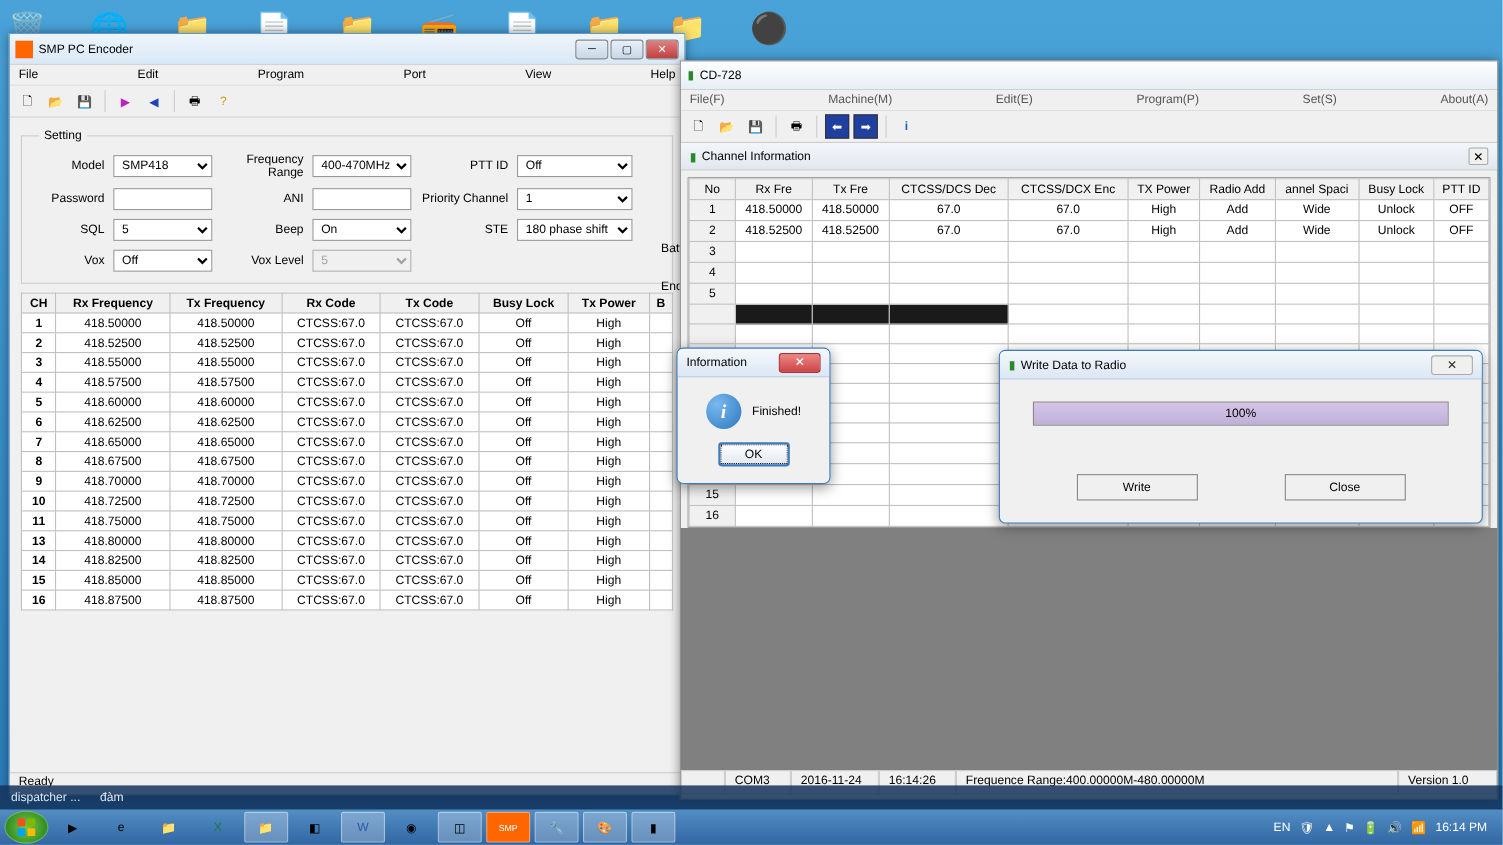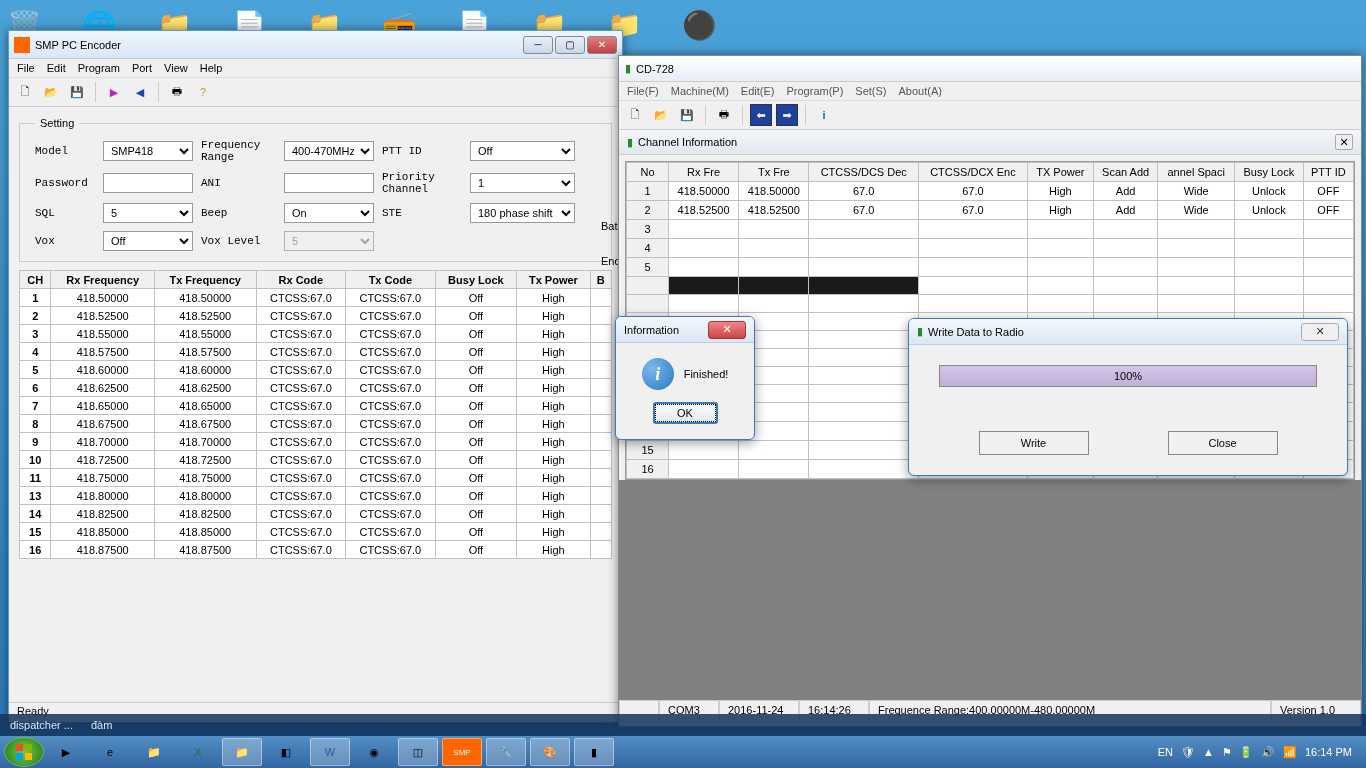--- a/index.html
+++ b/index.html
@@ -11,33 +11,33 @@
 
 
 .window { position: absolute; background: #f0f0f0; border: 1px solid #5a9bd5; box-shadow: 0 0 10px rgba(0,0,0,0.5); }
 .titlebar { background: linear-gradient(to bottom, #eef5fc, #d9e8f7); height: 28px; display: flex; align-items: center; padding: 0 5px; border-bottom: 1px solid #ccc; }
 .titlebar .icon { width: 16px; height: 16px; margin-right: 5px; background: #ff6600; display: inline-block; }
 .titlebar .title { flex: 1; }
 .win-controls { display: flex; gap: 2px; }
 .win-btn { width: 30px; height: 18px; background: linear-gradient(to bottom, #e8f0f8, #c8d8e8); border: 1px solid #888; border-radius: 3px; display: flex; align-items: center; justify-content: center; font-size: 10px; }
 .win-btn.close { background: linear-gradient(to bottom, #e08080, #c04040); color: white; }
 
-.menubar { background: #f0f0f0; padding: 3px 8px; border-bottom: 1px solid #ddd; display: flex; gap: 12px; }
+.menubar { background: #f0f0f0; padding: 3px 8px; border-bottom: 1px solid #ddd; display: flex; gap: 12px; justify-content: space-between; }
 .menubar span { cursor: pointer; }
 .toolbar { background: #f0f0f0; padding: 3px 5px; border-bottom: 1px solid #ccc; display: flex; gap: 4px; align-items: center; }
 .tool-btn { width: 22px; height: 22px; display: flex; align-items: center; justify-content: center; border: 1px solid transparent; }
 .tool-sep { width: 1px; height: 20px; background: #ccc; margin: 0 3px; }
 
 
 .smp-window { left: 8px; top: 30px; width: 615px; height: 693px; }
 .smp-body { padding: 10px; background: #f0f0f0; height: calc(100% - 82px); overflow: hidden; }
 .fieldset { border: 1px solid #ccc; padding: 10px 15px; margin-bottom: 8px; }
 .fieldset legend { padding: 0 5px; font-size: 11px; }
 .form-grid { display: grid; grid-template-columns: 60px 90px 75px 90px 80px 105px; gap: 8px 8px; align-items: center; }
-.form-grid label { font-size: 11px; font-family: Liberation Mono, monospace; }
+.form-grid label { text-align: right; font-size: 11px; }
 .smp-body input[type="text"], .smp-body select { height: 20px; border: 1px solid #999; background: white; padding: 0 3px; font-size: 11px; width: 100%; }
 .smp-body select:disabled { background: #f0f0f0; }
 
 .channel-row { display: flex; align-items: center; gap: 10px; margin: 8px 0; padding-left: 15px; }
 .channel-row button { width: 70px; height: 22px; border: 1px solid #888; background: #f0f0f0; }
 
 .data-table { border-collapse: collapse; width: 100%; background: white; }
 .data-table th, .data-table td { border: 1px solid #c0c0c0; padding: 2px 4px; text-align: center; font-size: 11px; height: 18px; }
 .data-table th { background: #f0f0f0; font-weight: bold; }
 
@@ -376,21 +376,21 @@
       <div class="cd-table-wrap">
         <table class="cd-table">
           <thead>
               <tr id="cd-headers">
                 <th class="rownum">No</th>
                 <th>Rx Fre</th>
                 <th>Tx Fre</th>
                 <th>CTCSS/DCS Dec</th>
                 <th>CTCSS/DCX Enc</th>
                 <th>TX Power</th>
-                <th>Scan Add</th>
+                <th>Radio Add</th>
                 <th>annel Spaci</th>
                 <th>Busy Lock</th>
                 <th>PTT ID</th>
               </tr>
             </thead>
           <tbody id="cd-rows">
               <tr>
                 <td class="rownum">1</td>
                 <td>418.50000</td>
                 <td>418.50000</td>

